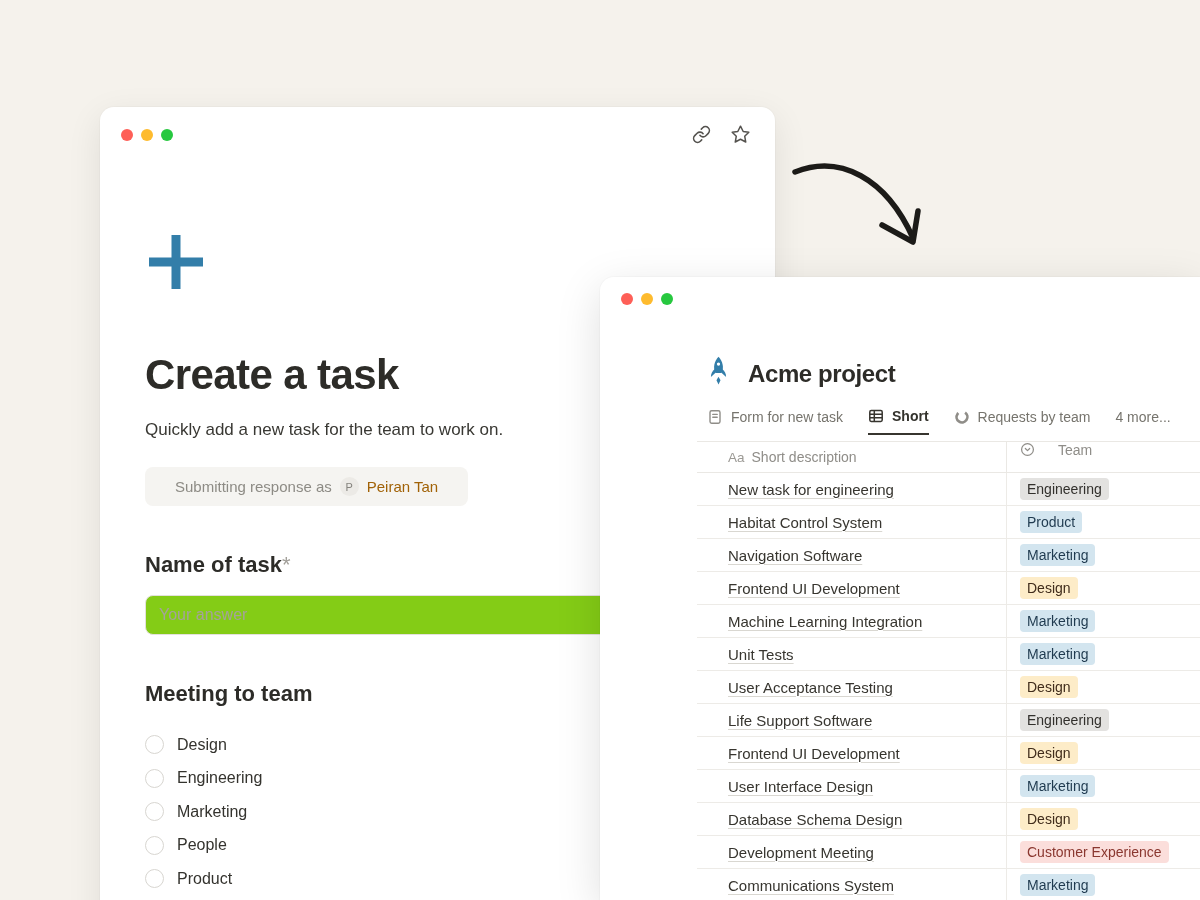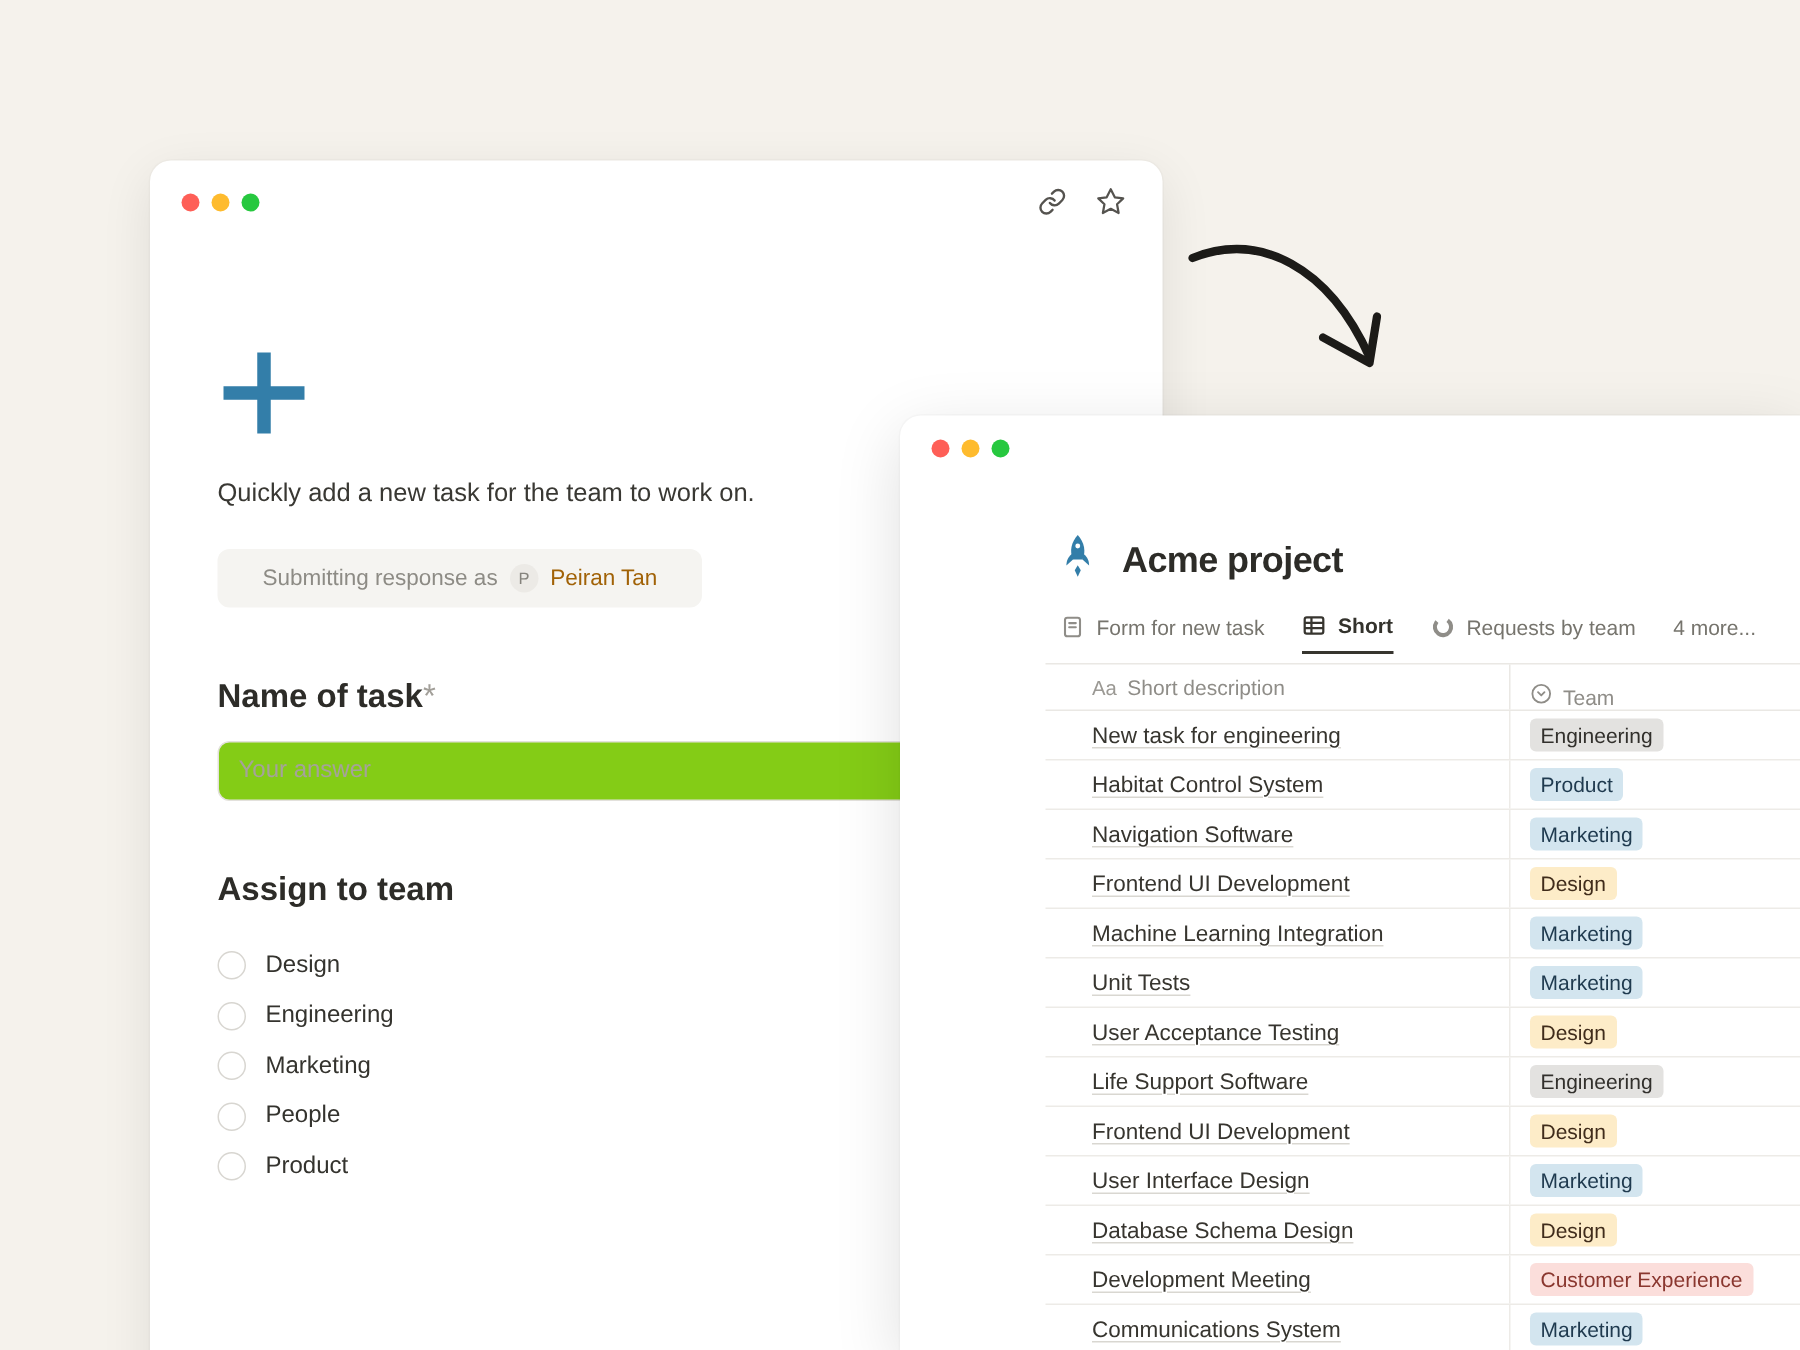--- a/index.html
+++ b/index.html
@@ -67,21 +67,21 @@
   .title-row { display:flex; align-items:center; gap:18px; margin-top:51px; }
   .board-title { font-size:24px; font-weight:800; letter-spacing:-.4px; color:#2d2c28; }
   .tabs { display:flex; align-items:flex-end; gap:25px; margin-top:17px; }
   .tab { display:flex; align-items:center; gap:8px; padding-bottom:9px; font-size:14px; color:#76746d; cursor:pointer; }
   .tab.active { color:#33322c; font-weight:700; border-bottom:2.5px solid #37352f; margin-bottom:-1px; }
   .tab .tab-ic svg { display:block; }
 
   .ntable { margin-left:-10px; margin-top:7px; width:503px; }
   .thead { display:flex; height:32px; border-top:1px solid #eae8e4; border-bottom:1px solid #eae8e4; color:#8f8d88; font-size:14px; }
   .th-desc { width:309px; display:flex; align-items:center; gap:7px; padding-left:31px; }
-  .th-team { flex:1; display:flex; align-items:flex-end; gap:7px; padding-left:13px; border-left:1px solid #eae8e4; }
+  .th-team { flex:1; display:flex; align-items:flex-start; gap:23px; padding-left:13px; border-left:1px solid #eae8e4; }
   .aa-glyph { font-size:13.5px; color:#9b9994; }
   .trow { display:flex; height:33px; border-bottom:1px solid #edebe7; }
   .td-desc { width:309px; display:flex; align-items:center; padding-left:31px; font-size:15px; color:#37352f; }
   .desc-text {
     text-decoration:underline; text-decoration-color:#d9d7d1;
     text-decoration-thickness:1px; text-underline-offset:3px; white-space:nowrap;
   }
   .td-team { flex:1; display:flex; align-items:center; padding-left:13px; border-left:1px solid #edebe7; }
   .tag { font-size:14px; line-height:20px; padding:1px 7px; border-radius:4px; white-space:nowrap; }
 </style>
@@ -118,32 +118,33 @@
     </div>
   </div>
 
   <div class="form-body">
     <div class="plus-wrap">
       <svg width="62" height="62" viewBox="0 0 62 62" fill="none" stroke="var(--accent)" stroke-width="9">
         <path d="M31 4 V58 M4 31 H58"></path>
       </svg>
     </div>
 
+    <h1 class="form-title">Create a task</h1>
     <div class="form-subtitle">Quickly add a new task for the team to work on.</div>
 
     <div class="submit-pill">
       <span class="pill-prefix">Submitting response as</span>
       <span class="pill-avatar">P</span>
       <span class="pill-name">Peiran Tan</span>
     </div>
 
     <h2 class="field-label"><span>Name of task</span><span class="req-mark">*</span></h2>
     <input class="text-input" type="text" placeholder="Your answer" style="">
 
-    <h2 class="field-label">Assign to team</h2>
+    <h2 class="field-label">Meeting to team</h2>
     <div class="radio-list">
         <label class="radio-row">
           <span class="radio-circle"></span>
           <span class="radio-label">Design</span>
         </label>
         <label class="radio-row">
           <span class="radio-circle"></span>
           <span class="radio-label">Engineering</span>
         </label>
         <label class="radio-row">

